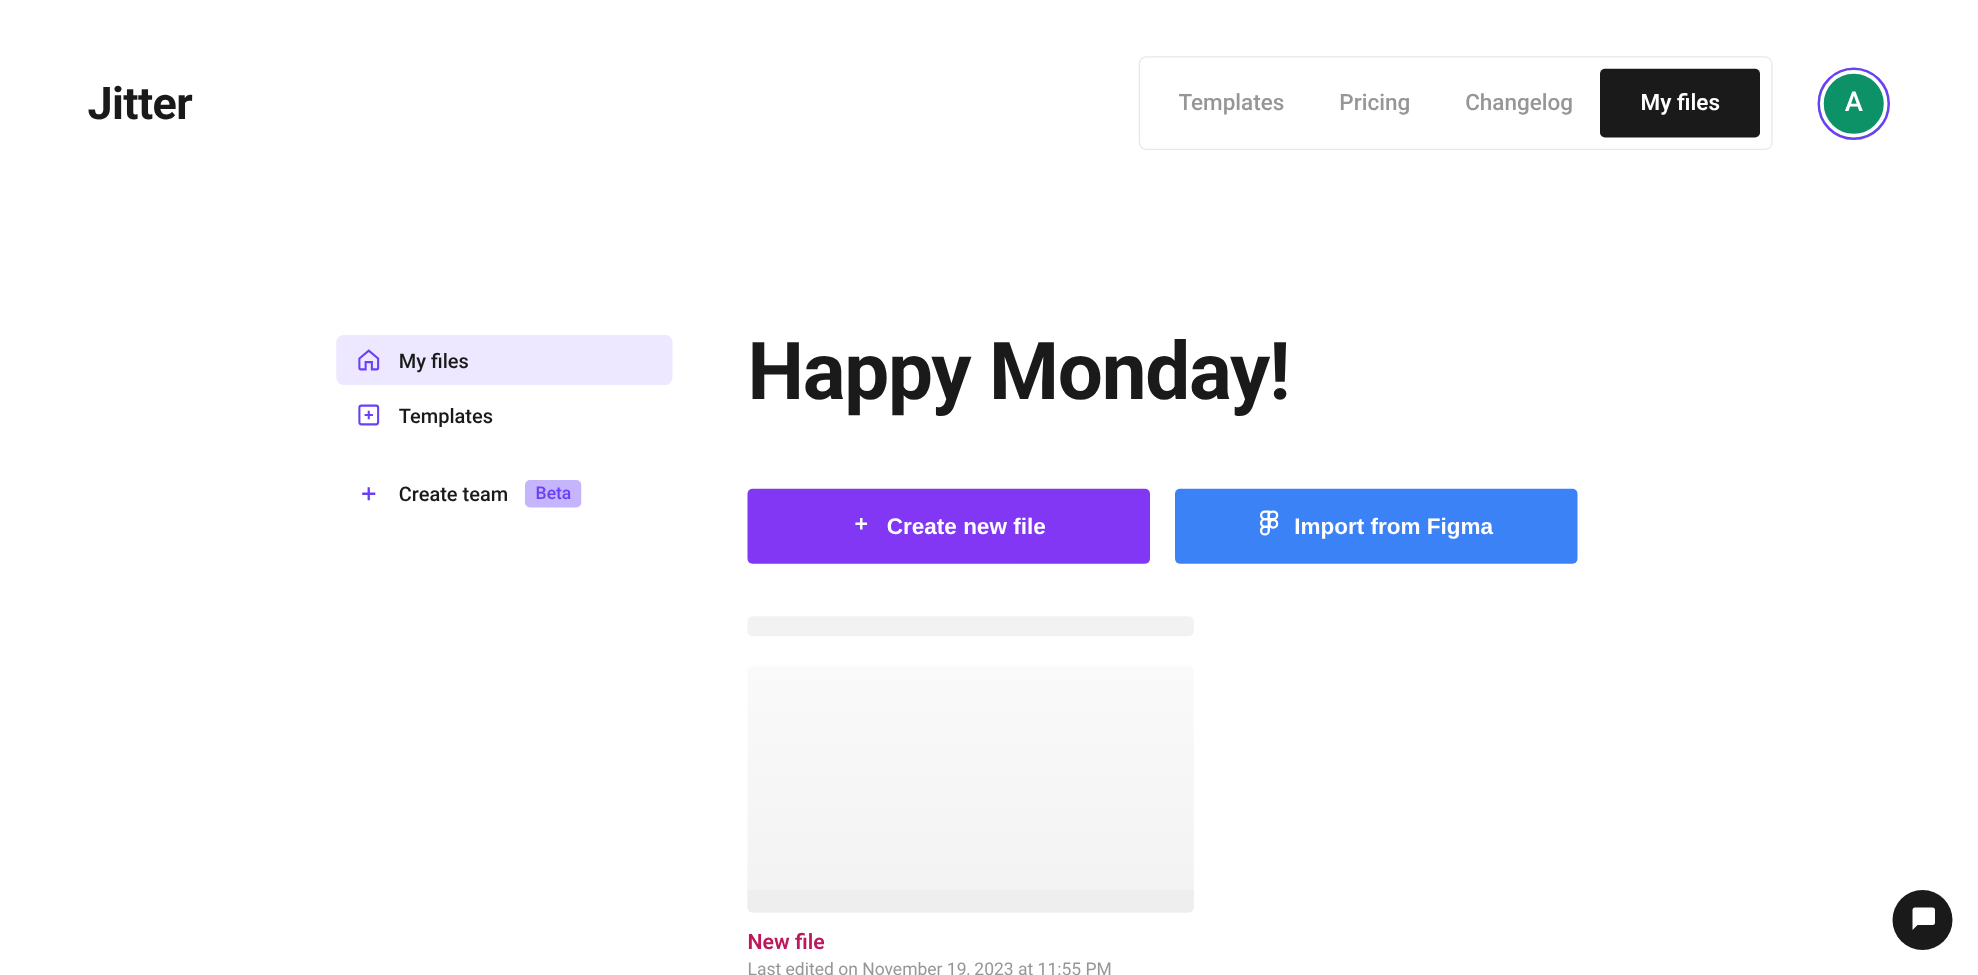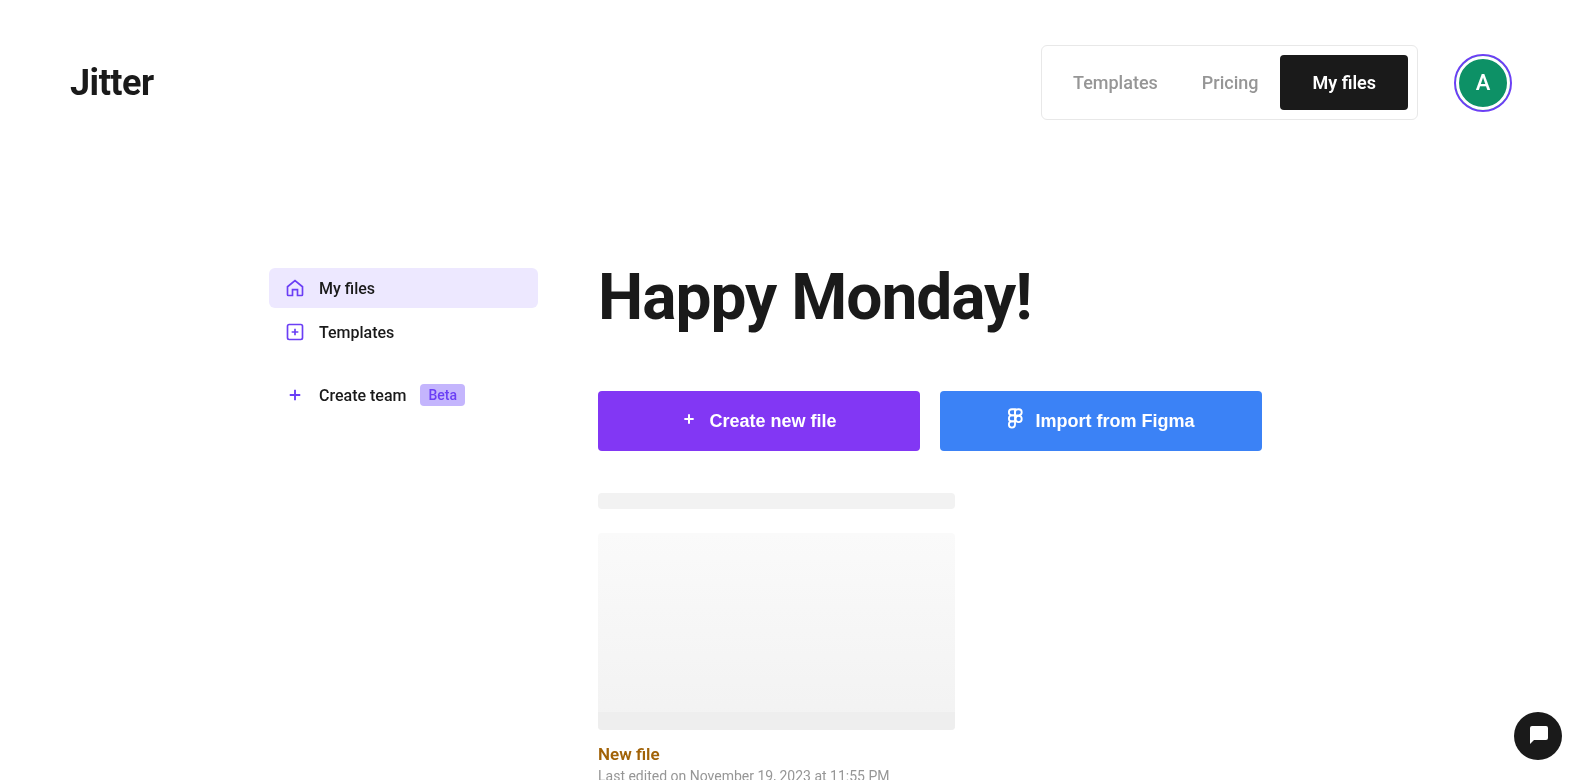--- a/index.html
+++ b/index.html
@@ -187,21 +187,21 @@
       bottom: 0;
       left: 0;
       right: 0;
       height: 18px;
       background: #eeeeee;
       border-radius: 0 0 4px 4px;
     }
     .file-name {
       font-size: 17px;
       font-weight: 600;
-      color: #a16207;
+      color: #be185d;
       margin-top: 14px;
     }
     .file-meta {
       font-size: 14px;
       color: #969696;
       margin-top: 4px;
     }
     .chat-widget {
       position: absolute;
       bottom: 20px;
@@ -218,20 +218,21 @@
   </style>
 </head>
 <body>
 
 <div class="header">
   <div class="logo">Jitter</div>
   <div class="header-right">
     <div class="nav-container">
       <div class="nav-item">Templates</div>
       <div class="nav-item">Pricing</div>
+      <div class="nav-item">Changelog</div>
       <div class="nav-item active">My files</div>
     </div>
     <div class="avatar">A</div>
   </div>
 </div>
 
 <div class="content">
   <div class="sidebar">
     <div class="sidebar-item active">
       <span class="sidebar-icon">

